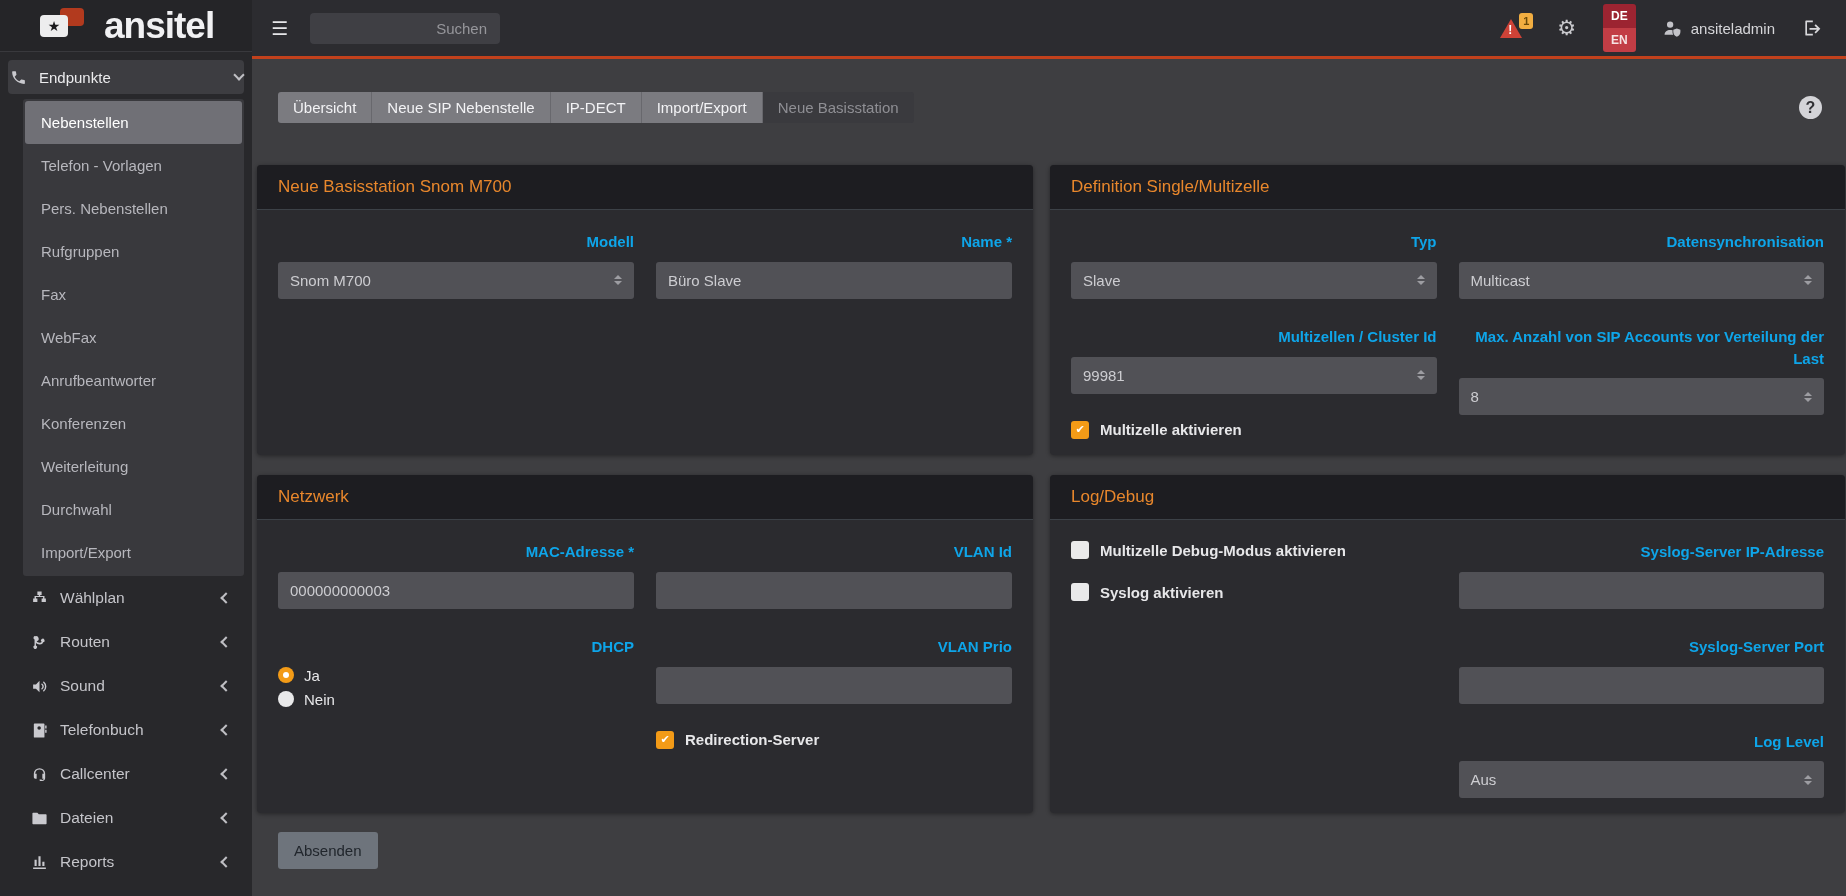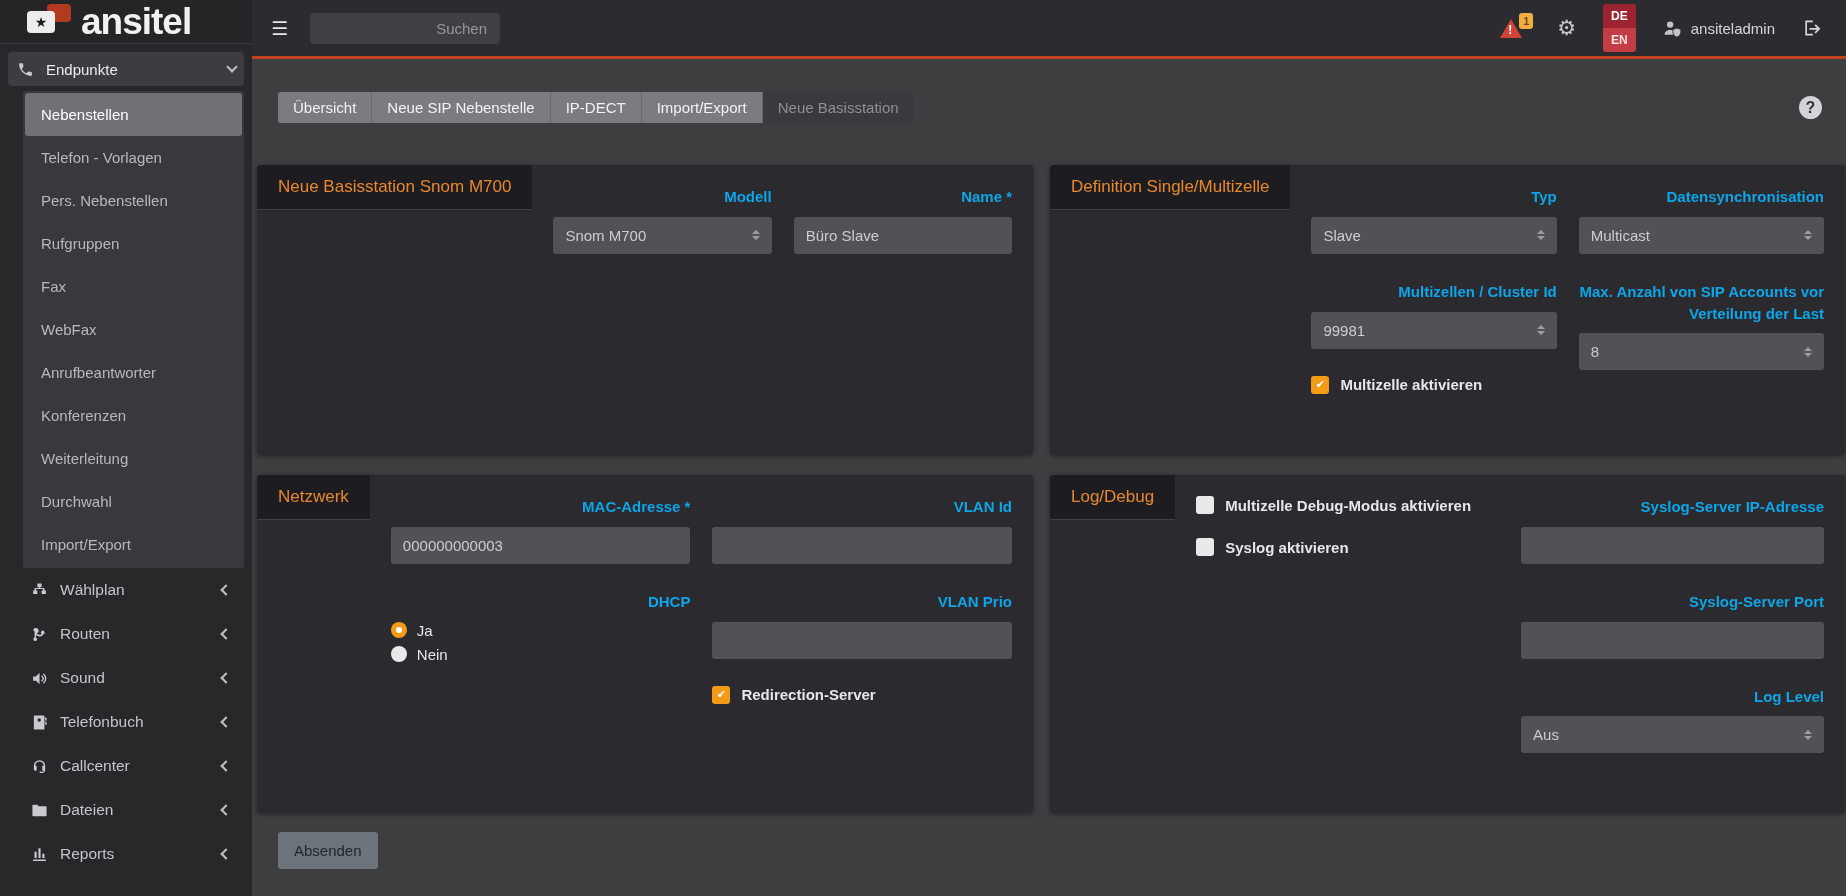--- a/index.html
+++ b/index.html
@@ -5,32 +5,32 @@
   * { box-sizing: border-box; margin: 0; padding: 0; }
   html,body { width:1846px; height:896px; }
   body {
     font-family: "Liberation Sans", sans-serif;
     background:#3e3e41; color:#d6d6d9; overflow:hidden; position:relative;
   }
   .app { display:flex; width:1846px; height:896px; }
 
   
   .sidebar { width:252px; flex:none; background:#28282b; display:flex; flex-direction:column; }
-  .brand { height:44px; background:#252528; display:flex; align-items:center; gap:10px; padding-left:27px; flex:none; border-bottom:1px solid #39393d;}
+  .brand { height:52px; background:#252528; display:flex; align-items:center; gap:20px; padding-left:40px; flex:none; border-bottom:1px solid #39393d;}
   .logo { position:relative; width:44px; height:36px; flex:none; }
   .bub { position:absolute; border-radius:4px; }
   .bub.back { right:0; top:0; width:24px; height:18px; background:#b23a1e; }
   .bub.back::after { content:""; position:absolute; bottom:-5px; right:3px; border:5px solid transparent; border-top-color:#b23a1e; border-right-width:0; }
   .bub.front { left:0; top:7px; width:28px; height:22px; background:#ededee; display:flex; align-items:center; justify-content:center; }
   .bub.front::after { content:""; position:absolute; bottom:-6px; left:5px; border:6px solid transparent; border-top-color:#ededee; border-left-width:0; }
   .star::before { content:"\2605"; font-family:"DejaVu Sans",sans-serif; font-size:14px; color:#1a1a1d; line-height:1; }
   .brand-name { font-size:37px; font-weight:bold; color:#f1f1f3; letter-spacing:-1px; }
 
   .menu { padding-top:8px; }
-  .menu-parent { margin:0 8px; height:34px; background:#3d3d41; border-radius:4px; display:flex; align-items:center; gap:11px; padding:0 8px; color:#ececee; font-size:15px; cursor:pointer; }
+  .menu-parent { margin:0 8px; height:34px; background:#3d3d41; border-radius:4px; display:flex; align-items:center; gap:11px; padding:0 1px; color:#ececee; font-size:15px; cursor:pointer; }
   .icon { width:19px; display:inline-flex; justify-content:center; color:#c9c9ce; flex:none; }
   .icon svg { display:block; }
   .chev { width:8px; height:8px; border-right:2px solid #bfbfc4; border-bottom:2px solid #bfbfc4; display:inline-block; flex:none; }
   .chev.down { transform:rotate(45deg); margin-top:-4px; }
   .chev.left { transform:rotate(135deg); }
   .menu-parent .chev { margin-left:auto; }
 
   .submenu { margin:5px 8px 0 23px; background:#39393d; border-radius:3px; padding:2px; }
   .sub-item { height:43px; display:flex; align-items:center; padding:0 16px; font-size:15px; color:#b7b7bd; cursor:pointer; border-radius:3px; }
   .sub-item.active { background:#707076; color:#ffffff; }
@@ -69,21 +69,21 @@
   .tabs-row { display:flex; align-items:center; margin:33px 24px 0 26px; }
   .tabs { display:flex; }
   .tab { height:31px; display:flex; align-items:center; padding:0 15px; background:#7b7b80; color:#f3f3f5; font-size:15px; cursor:pointer; border-right:1px solid #68686d; }
   .tab:first-child { border-radius:3px 0 0 3px; }
   .tab:last-child { border-right:none; border-radius:0 3px 3px 0; }
   .tab.active { background:#3a3a3e; color:#8f8f94; }
   .help { margin-left:auto; width:23px; height:23px; border-radius:50%; background:#d4d4d8; color:#323236; font-weight:bold; font-size:16px; display:flex; align-items:center; justify-content:center; cursor:pointer; }
   .help::after { content:"?"; }
 
   .grid { display:grid; grid-template-columns:776px 795px; gap:20px 17px; margin:42px 0 0 5px; }
-  .panel { background:#2b2b2f; border-radius:4px; overflow:hidden; box-shadow:0 1px 4px rgba(0,0,0,.4); display:flex; flex-direction:row; }
+  .panel { background:#2b2b2f; border-radius:4px; overflow:hidden; box-shadow:0 1px 4px rgba(0,0,0,.4); display:flex; flex-direction:column; }
   .panel.h1 { height:290px; }
   .panel.h2 { height:338px; }
   .panel-header { height:45px; background:#1d1d21; display:flex; align-items:center; padding:0 21px; border-bottom:1px solid #3c4147; flex:none; }
   .panel-title { color:#e8872c; font-size:17px; }
   .panel-body { padding:21px; flex:1; }
   .cols { display:flex; gap:22px; }
   .col { flex:1; min-width:0; }
 
   .group { margin-bottom:27px; }
   .f-label { display:block; font-weight:bold; font-size:15px; color:#0ea5e9; margin-bottom:9px; line-height:1.45;text-align:right; }

